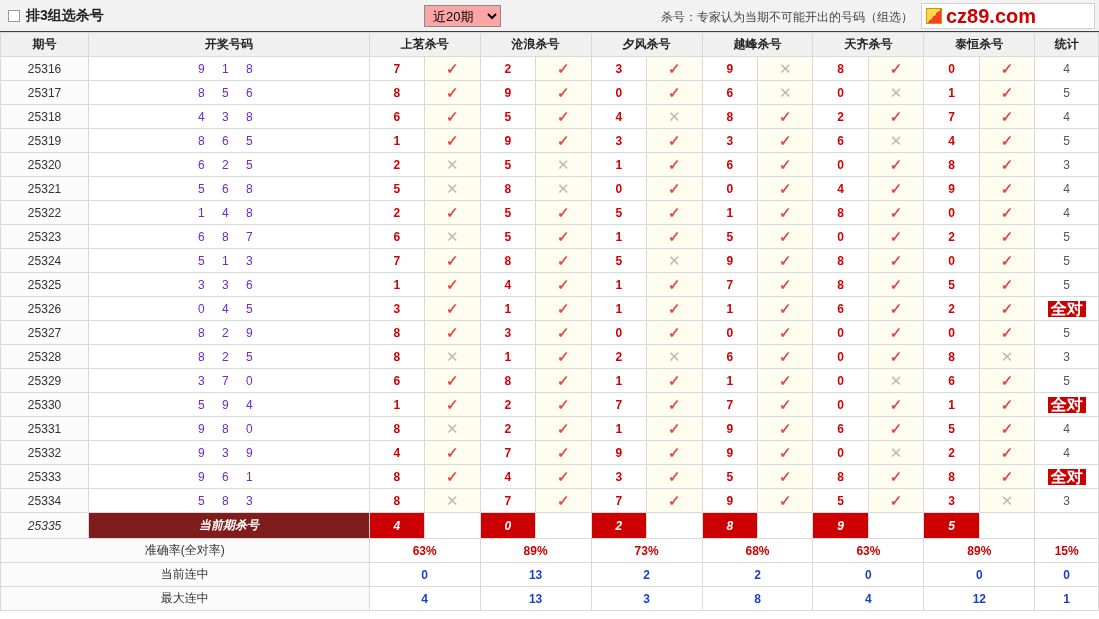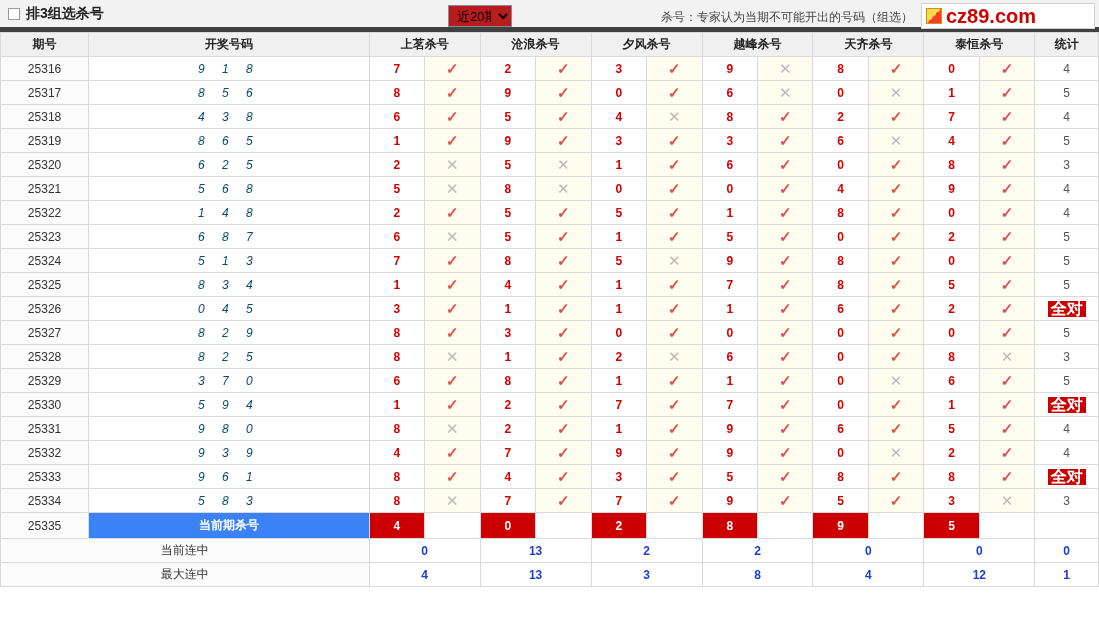--- a/index.html
+++ b/index.html
@@ -11,21 +11,21 @@
     font-size: 12px;
     color: #333;
     overflow: hidden;
   }
   .page { width: 1099px; height: 619px; position: relative; }
 
   
   .topbar {
     height: 32px;
     background: #f2f2f2;
-    border-bottom: 5px solid #404040;
+    border-bottom: 1px solid #404040;
     display: flex;
     align-items: center;
     position: relative;
   }
   .title-wrap { display: flex; align-items: center; padding-left: 8px; }
   .checkbox {
     width: 12px; height: 12px;
     border: 1px solid #9a9a9a;
     background: #fff;
     margin-right: 6px;
@@ -36,25 +36,24 @@
     color: #222;
   }
   .select-wrap {
     position: absolute;
     left: 424px; top: 5px;
   }
   select.period {
     font-family: "Liberation Sans", sans-serif;
     font-size: 13px;
     padding: 2px 4px;
-    width: 64px;
+    width: 77px;
     height: 22px;
     border: 1px solid #8a8a8a;
-    background: #b91c1c;
-    margin-left: 24px;
+    background: #fca5a5;
   }
   .note {
     position: absolute;
     right: 186px; top: 9px;
     font-size: 12px;
     color: #444;
     white-space: nowrap;
   }
   .logo {
     position: absolute;
@@ -103,24 +102,23 @@
   }
   .col-issue { width: 54px; }
   .col-open  { width: 172px; }
   .col-kill  { width: 68px; }
   .col-mark  { width: 66px; }
   .col-stat  { width: 39px; }
 
   td.issue { background: #fbfbfb; color: #333; }
   td.open {
     background: #ffffff;
-    color: #0c4a6e;
+    color: #6d28d9;
     letter-spacing: 7px;
     font-size: 13px;
-    font-style: italic;
   }
   td.killnum {
     color: #d40000;
     font-weight: bold;
     font-size: 13px;
     background: #ffffff;
   }
   td.mark { background: #fffdf0; }
   td.stat { color: #555; background: #ffffff; }
 
@@ -131,23 +129,23 @@
     display: inline-block;
     background: #cc0000;
     color: #fff;
     font-size: 16px;
     font-weight: bold;
     padding: 1px 3px;
     line-height: 14px;
   }
 
   
-  tr.current td { height: 26px; }
+  tr.current td { height: 26px; font-style: italic; }
   td.cur-label {
-    background: #3b82f6;
+    background: #7f1d1d;
     color: #fff;
     font-weight: bold;
     font-size: 13px;
   }
   td.cur-num {
     background: #cc0000;
     color: #fff;
     font-weight: bold;
     font-size: 13px;
   }
@@ -356,21 +354,21 @@
           <td class="killnum col-kill">9</td>
           <td class="mark col-mark"><span class="tick">✓</span></td>
           <td class="killnum col-kill">8</td>
           <td class="mark col-mark"><span class="tick">✓</span></td>
           <td class="killnum col-kill">0</td>
           <td class="mark col-mark"><span class="tick">✓</span></td>
           <td class="stat col-stat">5</td>
         </tr>
         <tr>
           <td class="issue col-issue">25325</td>
-          <td class="open col-open">8 3 4</td>
+          <td class="open col-open">3 3 6</td>
           <td class="killnum col-kill">1</td>
           <td class="mark col-mark"><span class="tick">✓</span></td>
           <td class="killnum col-kill">4</td>
           <td class="mark col-mark"><span class="tick">✓</span></td>
           <td class="killnum col-kill">1</td>
           <td class="mark col-mark"><span class="tick">✓</span></td>
           <td class="killnum col-kill">7</td>
           <td class="mark col-mark"><span class="tick">✓</span></td>
           <td class="killnum col-kill">8</td>
           <td class="mark col-mark"><span class="tick">✓</span></td>
@@ -542,20 +540,30 @@
           <td class="cur-blank col-mark"></td>
           <td class="cur-num col-kill">8</td>
           <td class="cur-blank col-mark"></td>
           <td class="cur-num col-kill">9</td>
           <td class="cur-blank col-mark"></td>
           <td class="cur-num col-kill">5</td>
           <td class="cur-blank col-mark"></td>
           <td class="cur-blank col-stat"></td>
         </tr>
         <tr>
+          <td class="sum-label" colspan="2">准确率(全对率)</td>
+          <td colspan="2" class="sum-rate">63%</td>
+          <td colspan="2" class="sum-rate">89%</td>
+          <td colspan="2" class="sum-rate">73%</td>
+          <td colspan="2" class="sum-rate">68%</td>
+          <td colspan="2" class="sum-rate">63%</td>
+          <td colspan="2" class="sum-rate">89%</td>
+          <td class="sum-rate col-stat">15%</td>
+        </tr>
+        <tr>
           <td class="sum-label" colspan="2">当前连中</td>
           <td colspan="2" class="sum-blue">0</td>
           <td colspan="2" class="sum-blue">13</td>
           <td colspan="2" class="sum-blue">2</td>
           <td colspan="2" class="sum-blue">2</td>
           <td colspan="2" class="sum-blue">0</td>
           <td colspan="2" class="sum-blue">0</td>
           <td class="sum-blue col-stat">0</td>
         </tr>
         <tr>

